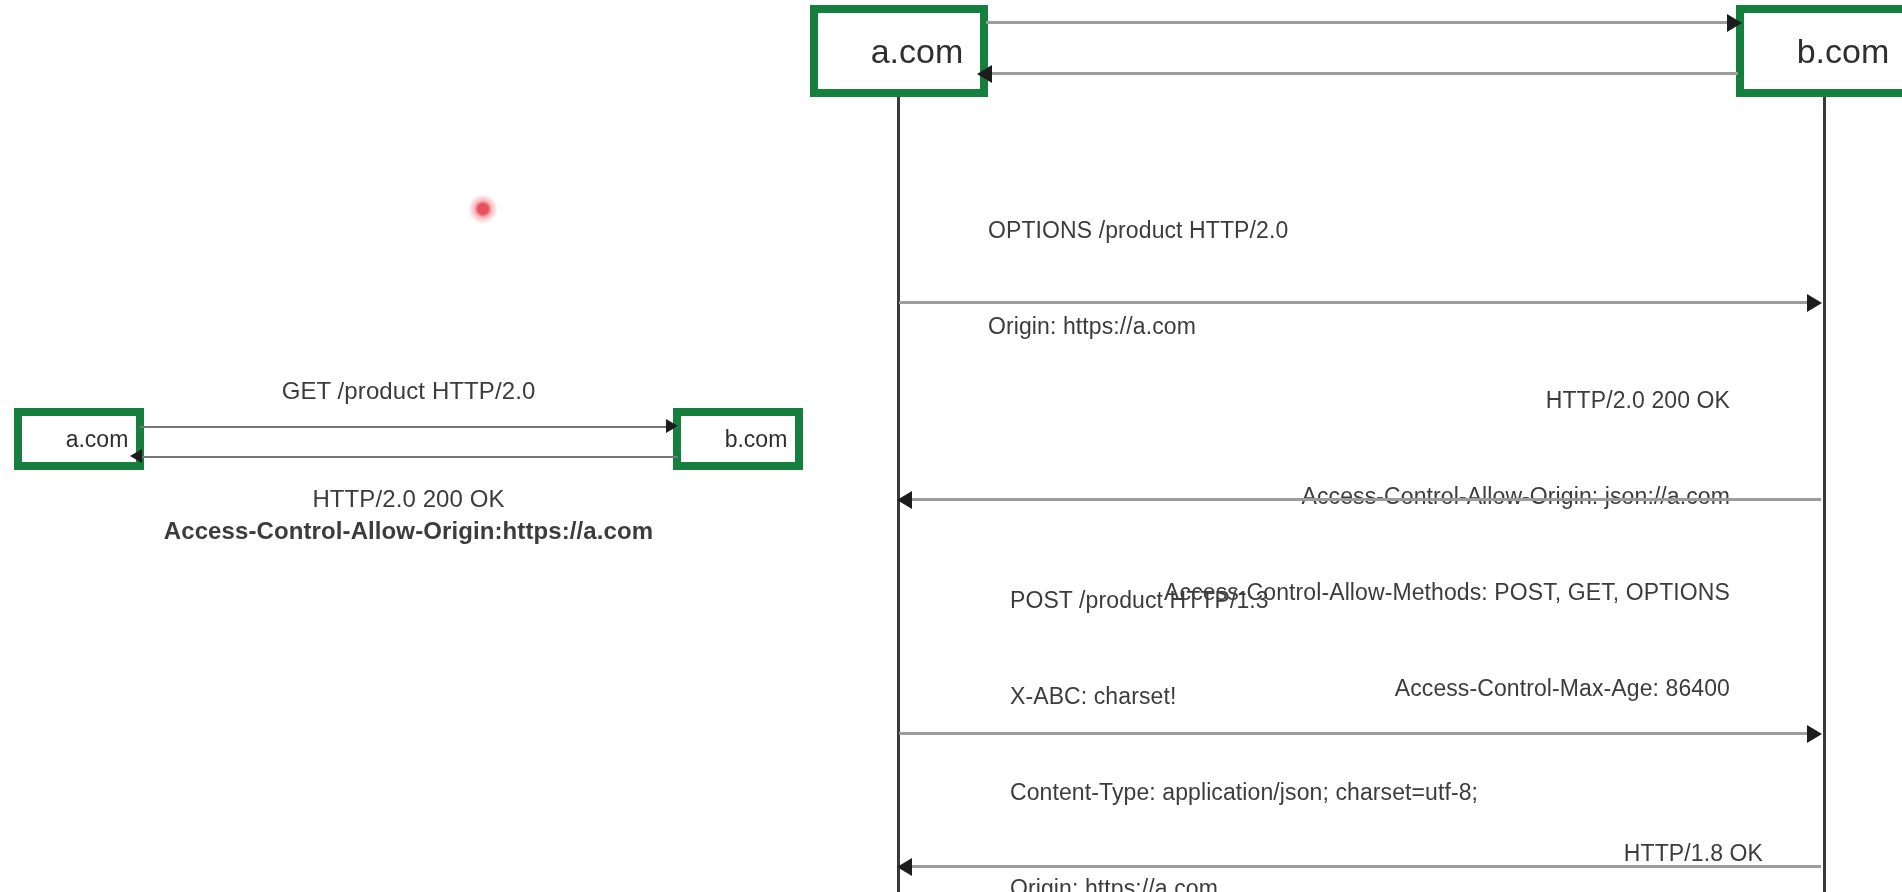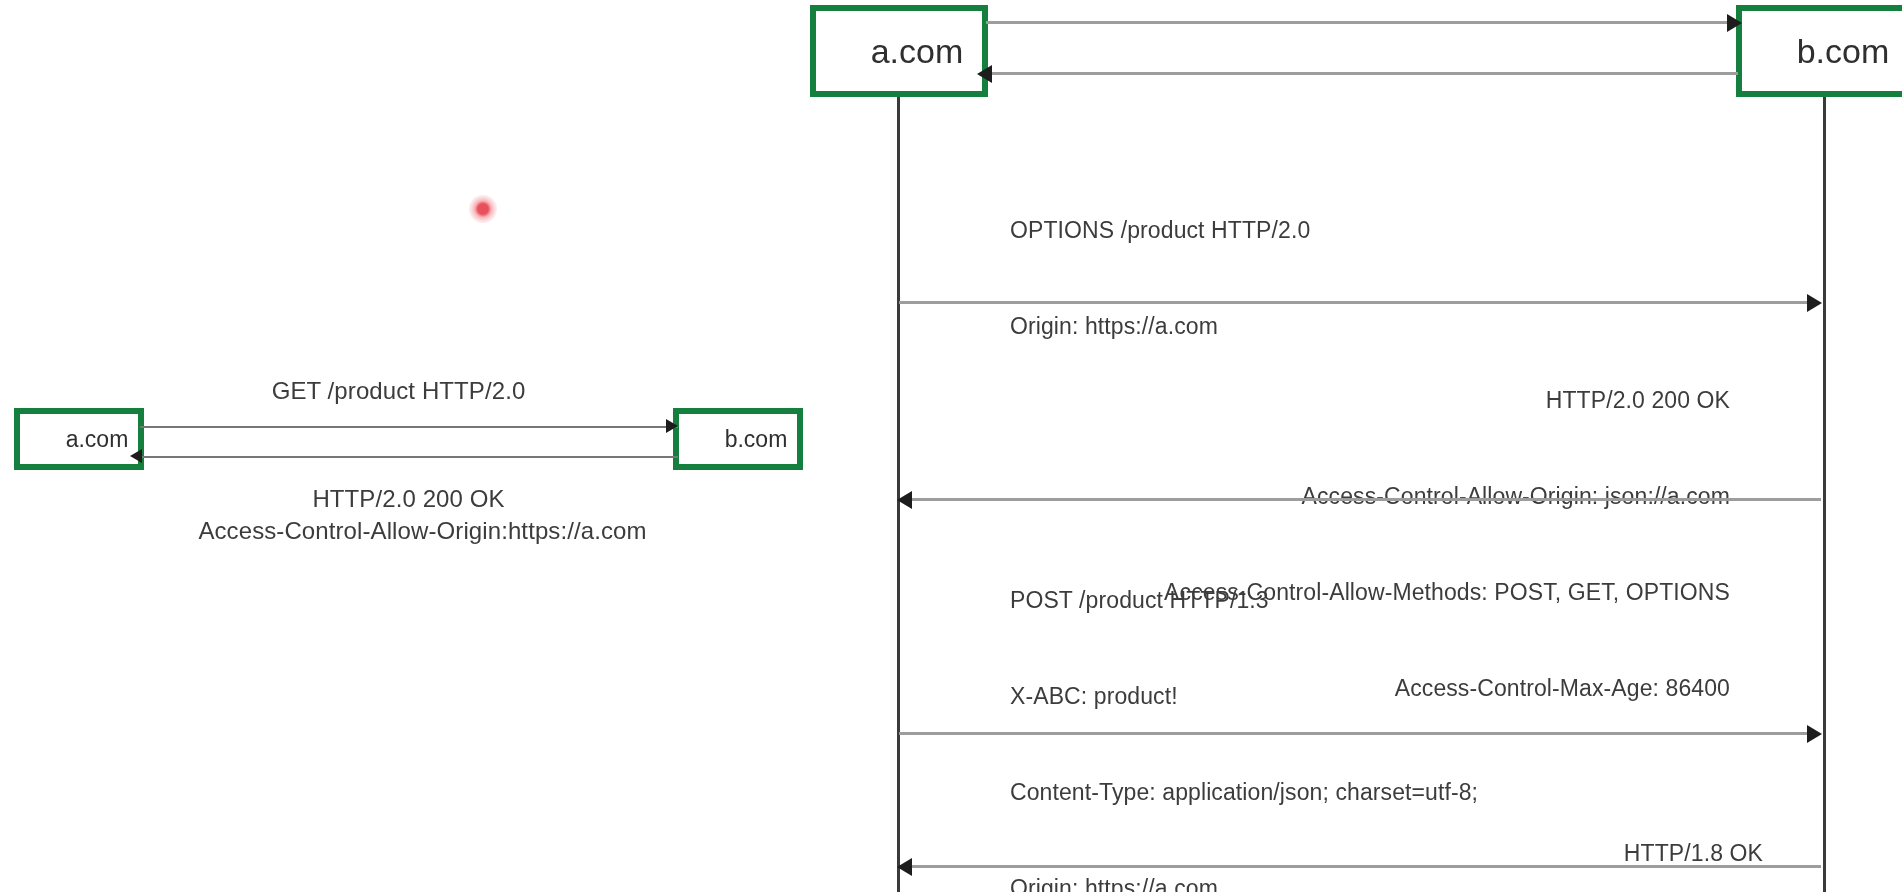--- a/index.html
+++ b/index.html
@@ -13,21 +13,21 @@
     position: relative;
     overflow: hidden;
     font-family: "Liberation Sans", sans-serif;
     color: #3c3c3c;
   }
 
   
   .node-box {
     position: absolute;
     box-sizing: border-box;
-    border: 6px solid #15803d;
+    border: 8px solid #15803d;
     background: #ffffff;
     display: flex;
     align-items: center;
     justify-content: center;
     color: #2f2f2f;
     padding-left: 36px;
   }
   .lifeline {
     position: absolute;
     width: 3px;
@@ -98,32 +98,32 @@
 <div id="left-diagram">
 
   <div class="node-box lbox" id="left-node-a">
     <span>a.com</span>
   </div>
 
   <div class="node-box lbox" id="left-node-b">
     <span>b.com</span>
   </div>
 
-  <div class="msg l-label" style="left:4px; top:375px; width:789px;">GET /product HTTP/2.0</div>
+  <div class="msg l-label" style="left:14px; top:375px; width:789px;">GET /product HTTP/2.0</div>
 
   <div class="hline l-hline" style="top:426px;"></div>
   <div class="arrowhead arrow-right" style="left:666px; top:419px;
        border-top-width:7px;border-bottom-width:7px;border-left-width:12px;"></div>
 
   <div class="hline l-hline" style="top:456px;"></div>
   <div class="arrowhead arrow-left" style="left:130px; top:449px;
        border-top-width:7px;border-bottom-width:7px;border-right-width:12px;"></div>
 
   <div class="msg l-label" style="left:14px; top:483px; width:789px;">HTTP/2.0 200 OK</div>
-  <div class="msg l-label" style="left:28px; top:515px; width:789px;">Access-Control-Allow-Origin:https://a.com</div>
+  <div class="msg l-label" style="left:14px; top:515px; width:789px;font-weight:bold;">Access-Control-Allow-Origin:https://a.com</div>
 </div>
 
 <div id="right-diagram">
 
   <div class="node-box rbox" id="right-node-a">
     <span>a.com</span>
   </div>
 
   <div class="node-box rbox" id="right-node-b">
     <span>b.com</span>
@@ -131,39 +131,39 @@
 
   <div class="hline" style="left:986px; top:21px; width:752px; height:3px;"></div>
   <div class="arrowhead arrow-right" style="left:1727px; top:14px;"></div>
 
   <div class="hline" style="left:988px; top:72px; width:750px; height:3px;"></div>
   <div class="arrowhead arrow-left" style="left:977px; top:65px;"></div>
 
   <div class="lifeline" style="left:897px; top:97px; height:795px;"></div>
   <div class="lifeline" style="left:1823px; top:97px; height:795px;"></div>
 
-  <div class="msg r-msg" style="left:1010px; top:150px;">
+  <div class="msg r-msg" style="left:988px; top:150px;">
     <div>OPTIONS /product HTTP/2.0</div>
     <div>Origin: https://a.com</div>
   </div>
   <div class="hline" style="left:899px; top:301px; width:918px;"></div>
   <div class="arrowhead arrow-right" style="left:1807px; top:294px;"></div>
 
   <div class="msg r-msg right-align" style="left:903px; top:320px; width:827px;">
     <div>HTTP/2.0 200 OK</div>
     <div>Access-Control-Allow-Origin: json://a.com</div>
     <div>Access-Control-Allow-Methods: POST, GET, OPTIONS</div>
     <div>Access-Control-Max-Age: 86400</div>
   </div>
   <div class="hline" style="left:908px; top:498px; width:913px;"></div>
   <div class="arrowhead arrow-left" style="left:897px; top:491px;"></div>
 
   <div class="msg r-msg" style="left:1010px; top:520px;">
     <div>POST /product HTTP/1.3</div>
-    <div>X-ABC: product!</div>
+    <div>X-ABC: charset!</div>
     <div>Content-Type: application/json; charset=utf-8;</div>
     <div>Origin: https://a.com</div>
     
     
   </div>
   <div class="hline" style="left:899px; top:732px; width:918px;"></div>
   <div class="arrowhead arrow-right" style="left:1807px; top:725px;"></div>
 
   <div class="msg r-msg right-align" style="left:903px; top:773px; width:860px;">
     <div>HTTP/1.8 OK</div>

